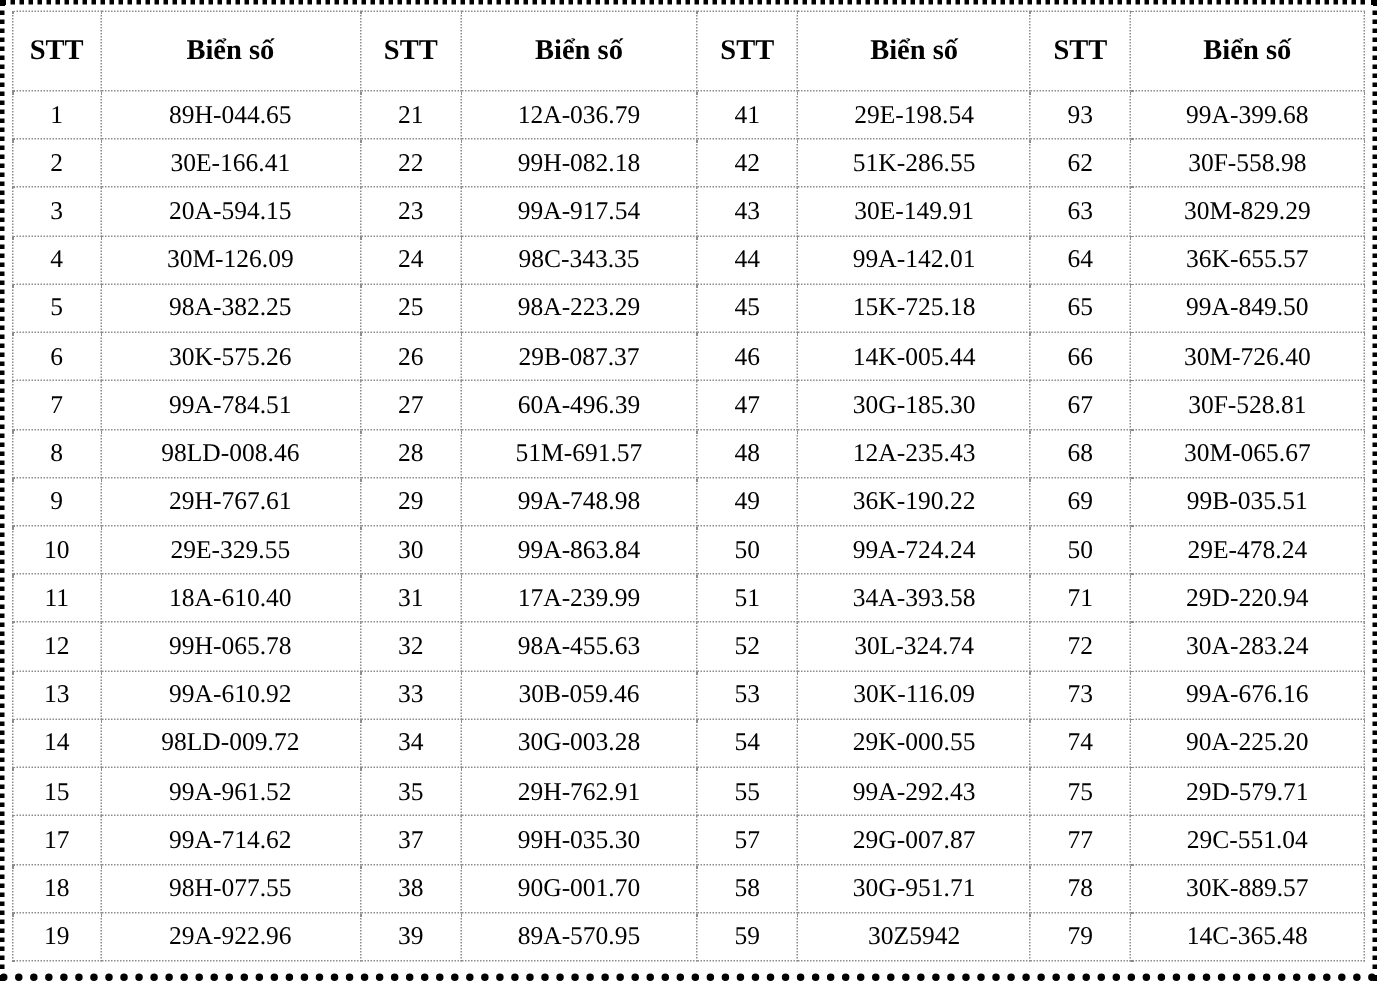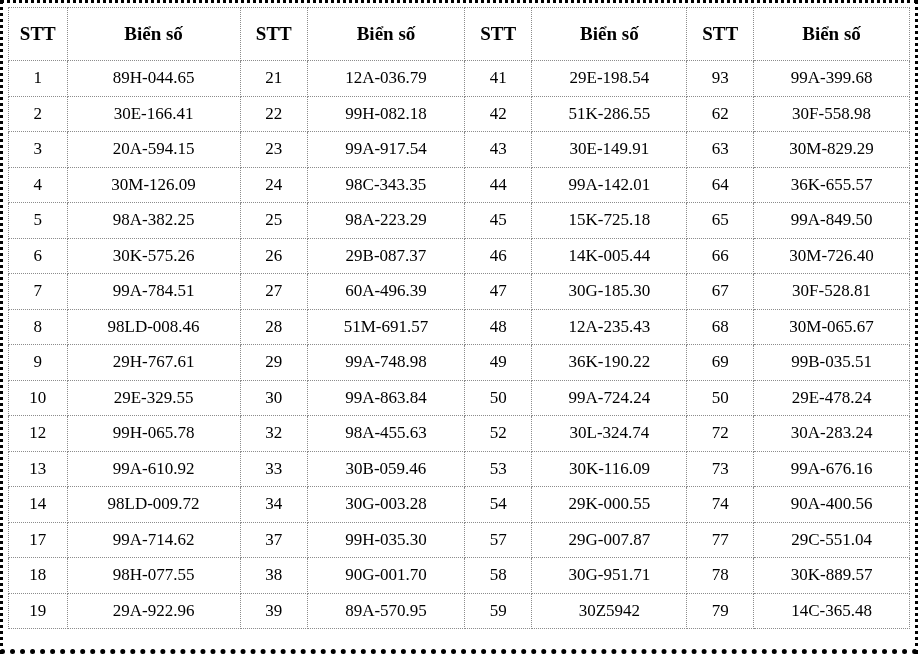--- a/index.html
+++ b/index.html
@@ -14,21 +14,21 @@
     font-family: "Liberation Serif", "DejaVu Serif", serif;
     color: #000000;
   }
   .page-frame {
     box-sizing: border-box;
     width: 918px;
     height: 654px;
     border-style: dotted;
     border-color: #000000;
     border-width: 3px 3px 5px 3px;
-    padding: 4px 5px 20px 5px;
+    padding: 4px 5px 8px 5px;
     background: #ffffff;
   }
   table.plate-table {
     width: 100%;
     height: 100%;
     border-collapse: collapse;
     table-layout: fixed;
   }
   table.plate-table th,
   table.plate-table td {
@@ -180,20 +180,30 @@
           <td>10</td>
           <td>29E-329.55</td>
           <td>30</td>
           <td>99A-863.84</td>
           <td>50</td>
           <td>99A-724.24</td>
           <td>50</td>
           <td>29E-478.24</td>
         </tr>
         <tr>
+          <td>11</td>
+          <td>18A-610.40</td>
+          <td>31</td>
+          <td>17A-239.99</td>
+          <td>51</td>
+          <td>34A-393.58</td>
+          <td>71</td>
+          <td>29D-220.94</td>
+        </tr>
+        <tr>
           <td>12</td>
           <td>99H-065.78</td>
           <td>32</td>
           <td>98A-455.63</td>
           <td>52</td>
           <td>30L-324.74</td>
           <td>72</td>
           <td>30A-283.24</td>
         </tr>
         <tr>
@@ -207,21 +217,31 @@
           <td>99A-676.16</td>
         </tr>
         <tr>
           <td>14</td>
           <td>98LD-009.72</td>
           <td>34</td>
           <td>30G-003.28</td>
           <td>54</td>
           <td>29K-000.55</td>
           <td>74</td>
-          <td>90A-400.56</td>
+          <td>90A-225.20</td>
+        </tr>
+        <tr>
+          <td>15</td>
+          <td>99A-961.52</td>
+          <td>35</td>
+          <td>29H-762.91</td>
+          <td>55</td>
+          <td>99A-292.43</td>
+          <td>75</td>
+          <td>29D-579.71</td>
         </tr>
         <tr>
           <td>17</td>
           <td>99A-714.62</td>
           <td>37</td>
           <td>99H-035.30</td>
           <td>57</td>
           <td>29G-007.87</td>
           <td>77</td>
           <td>29C-551.04</td>

